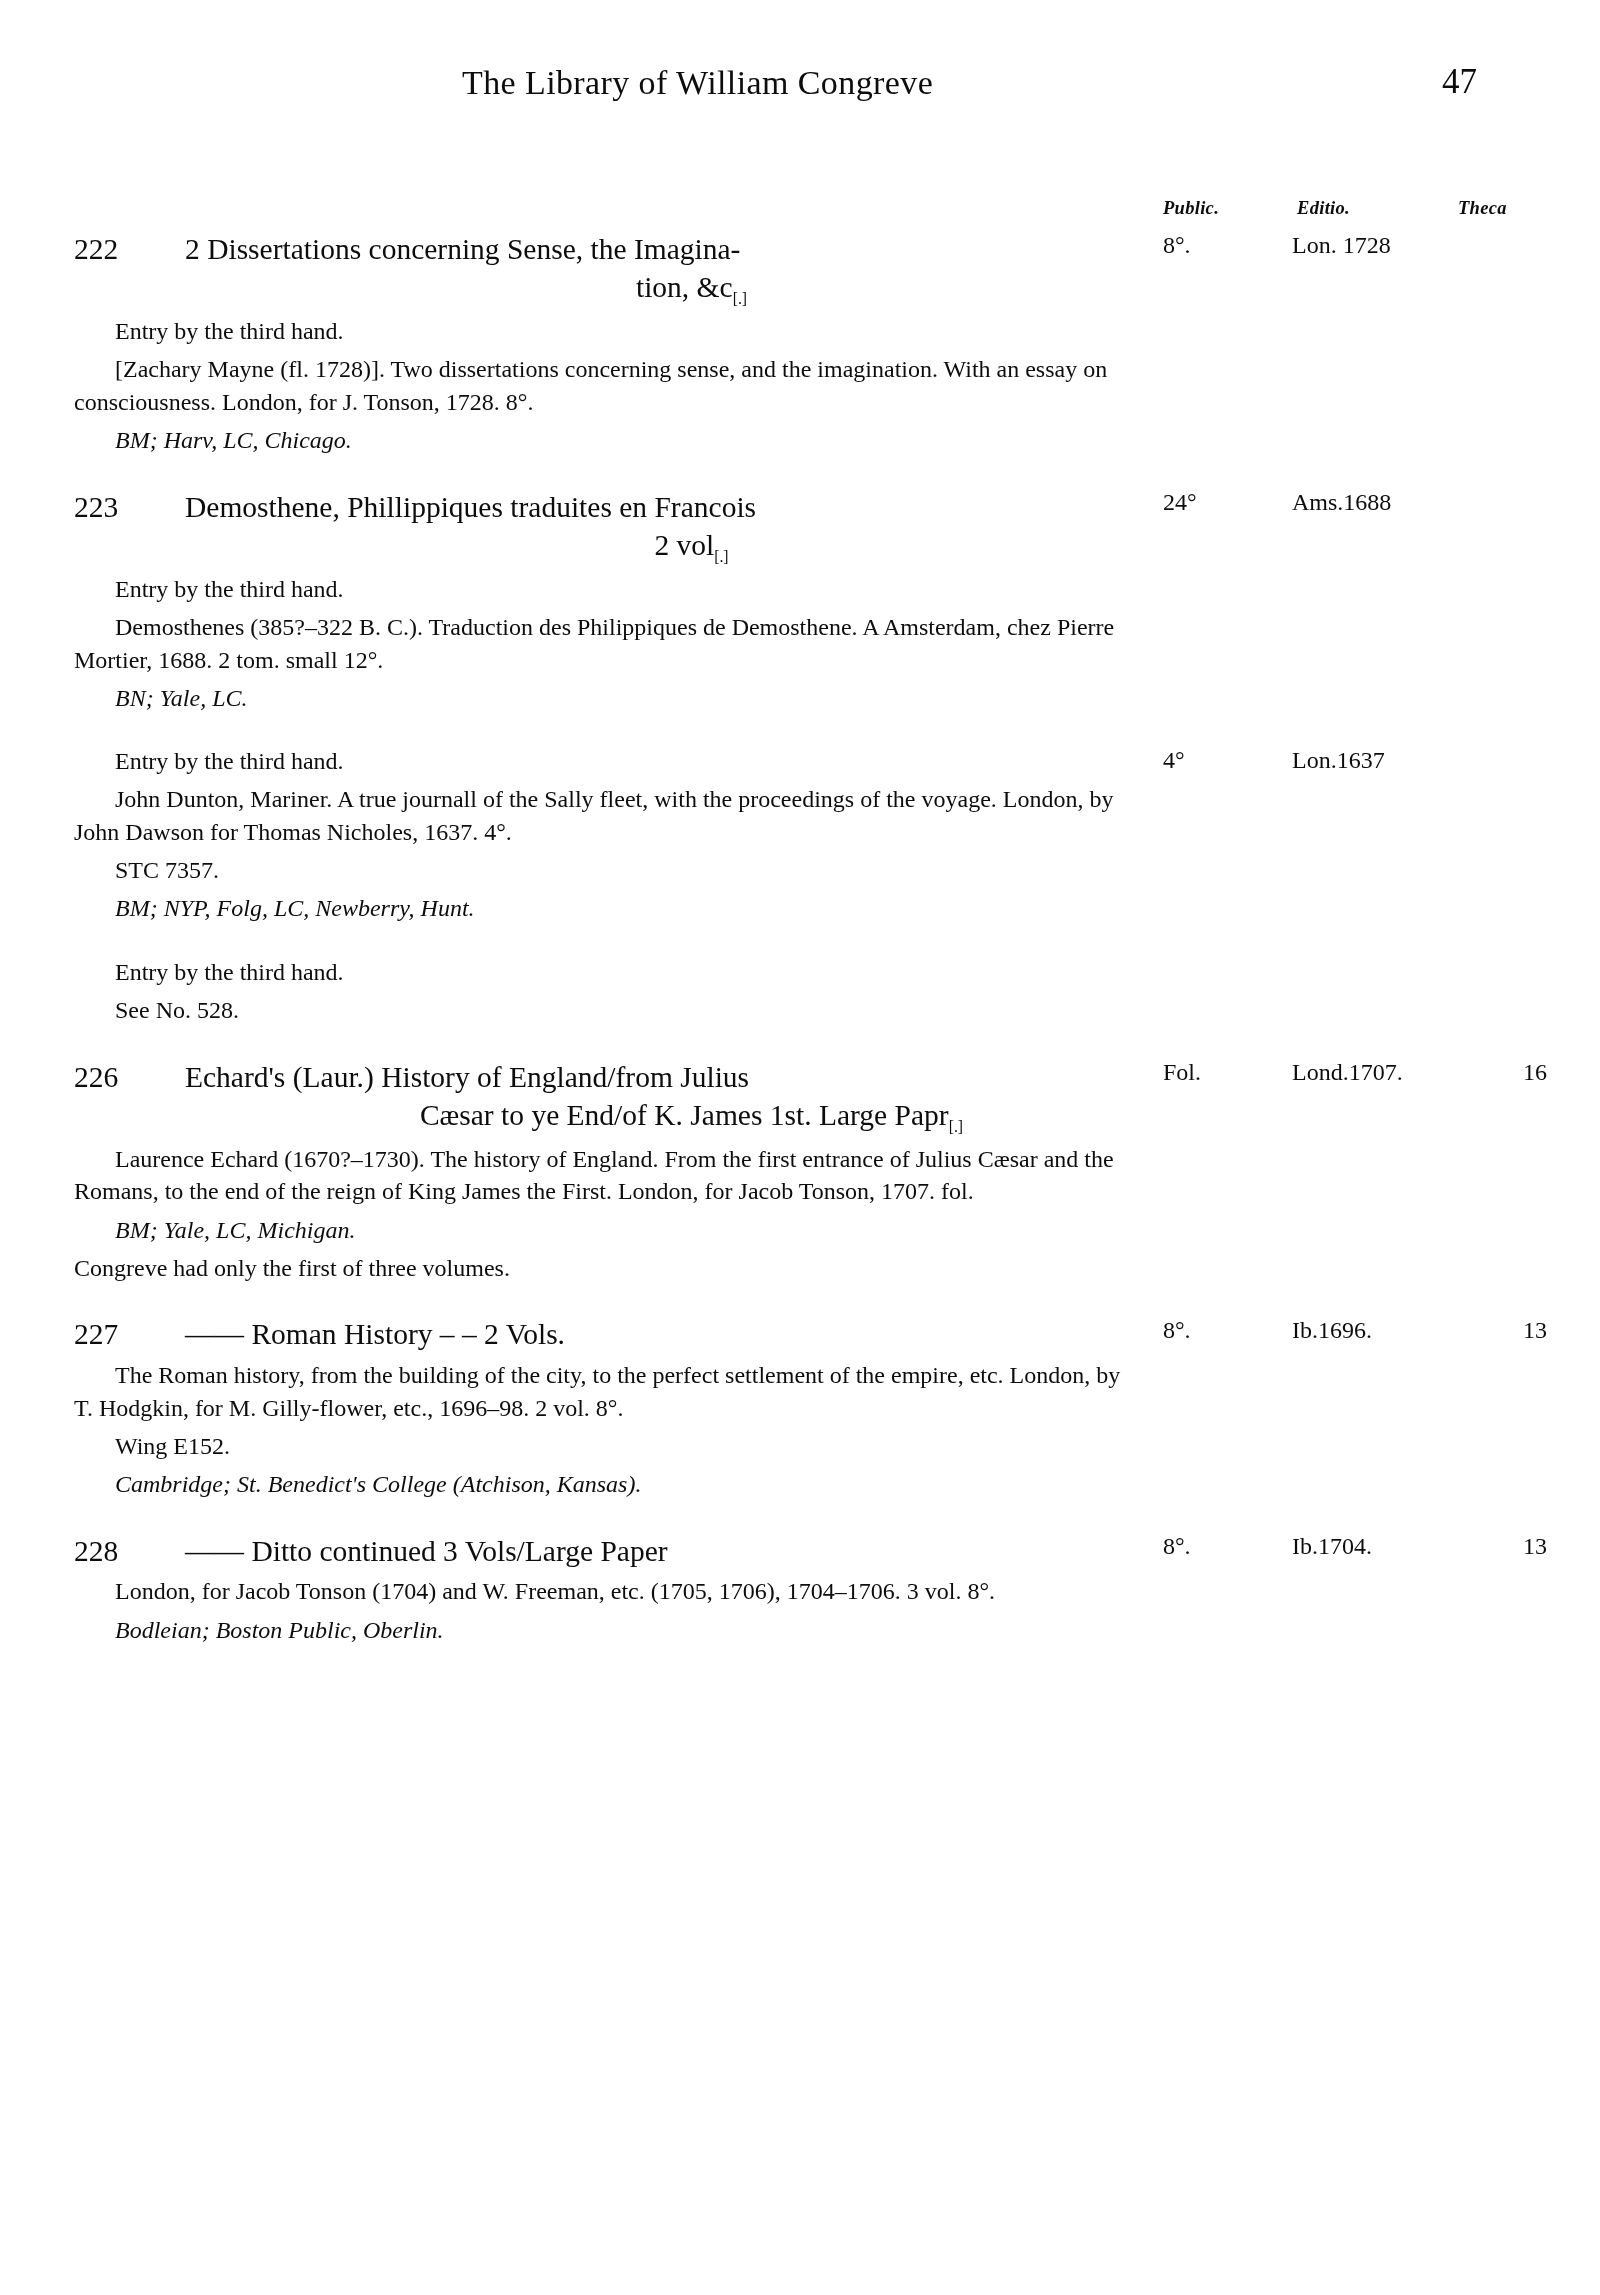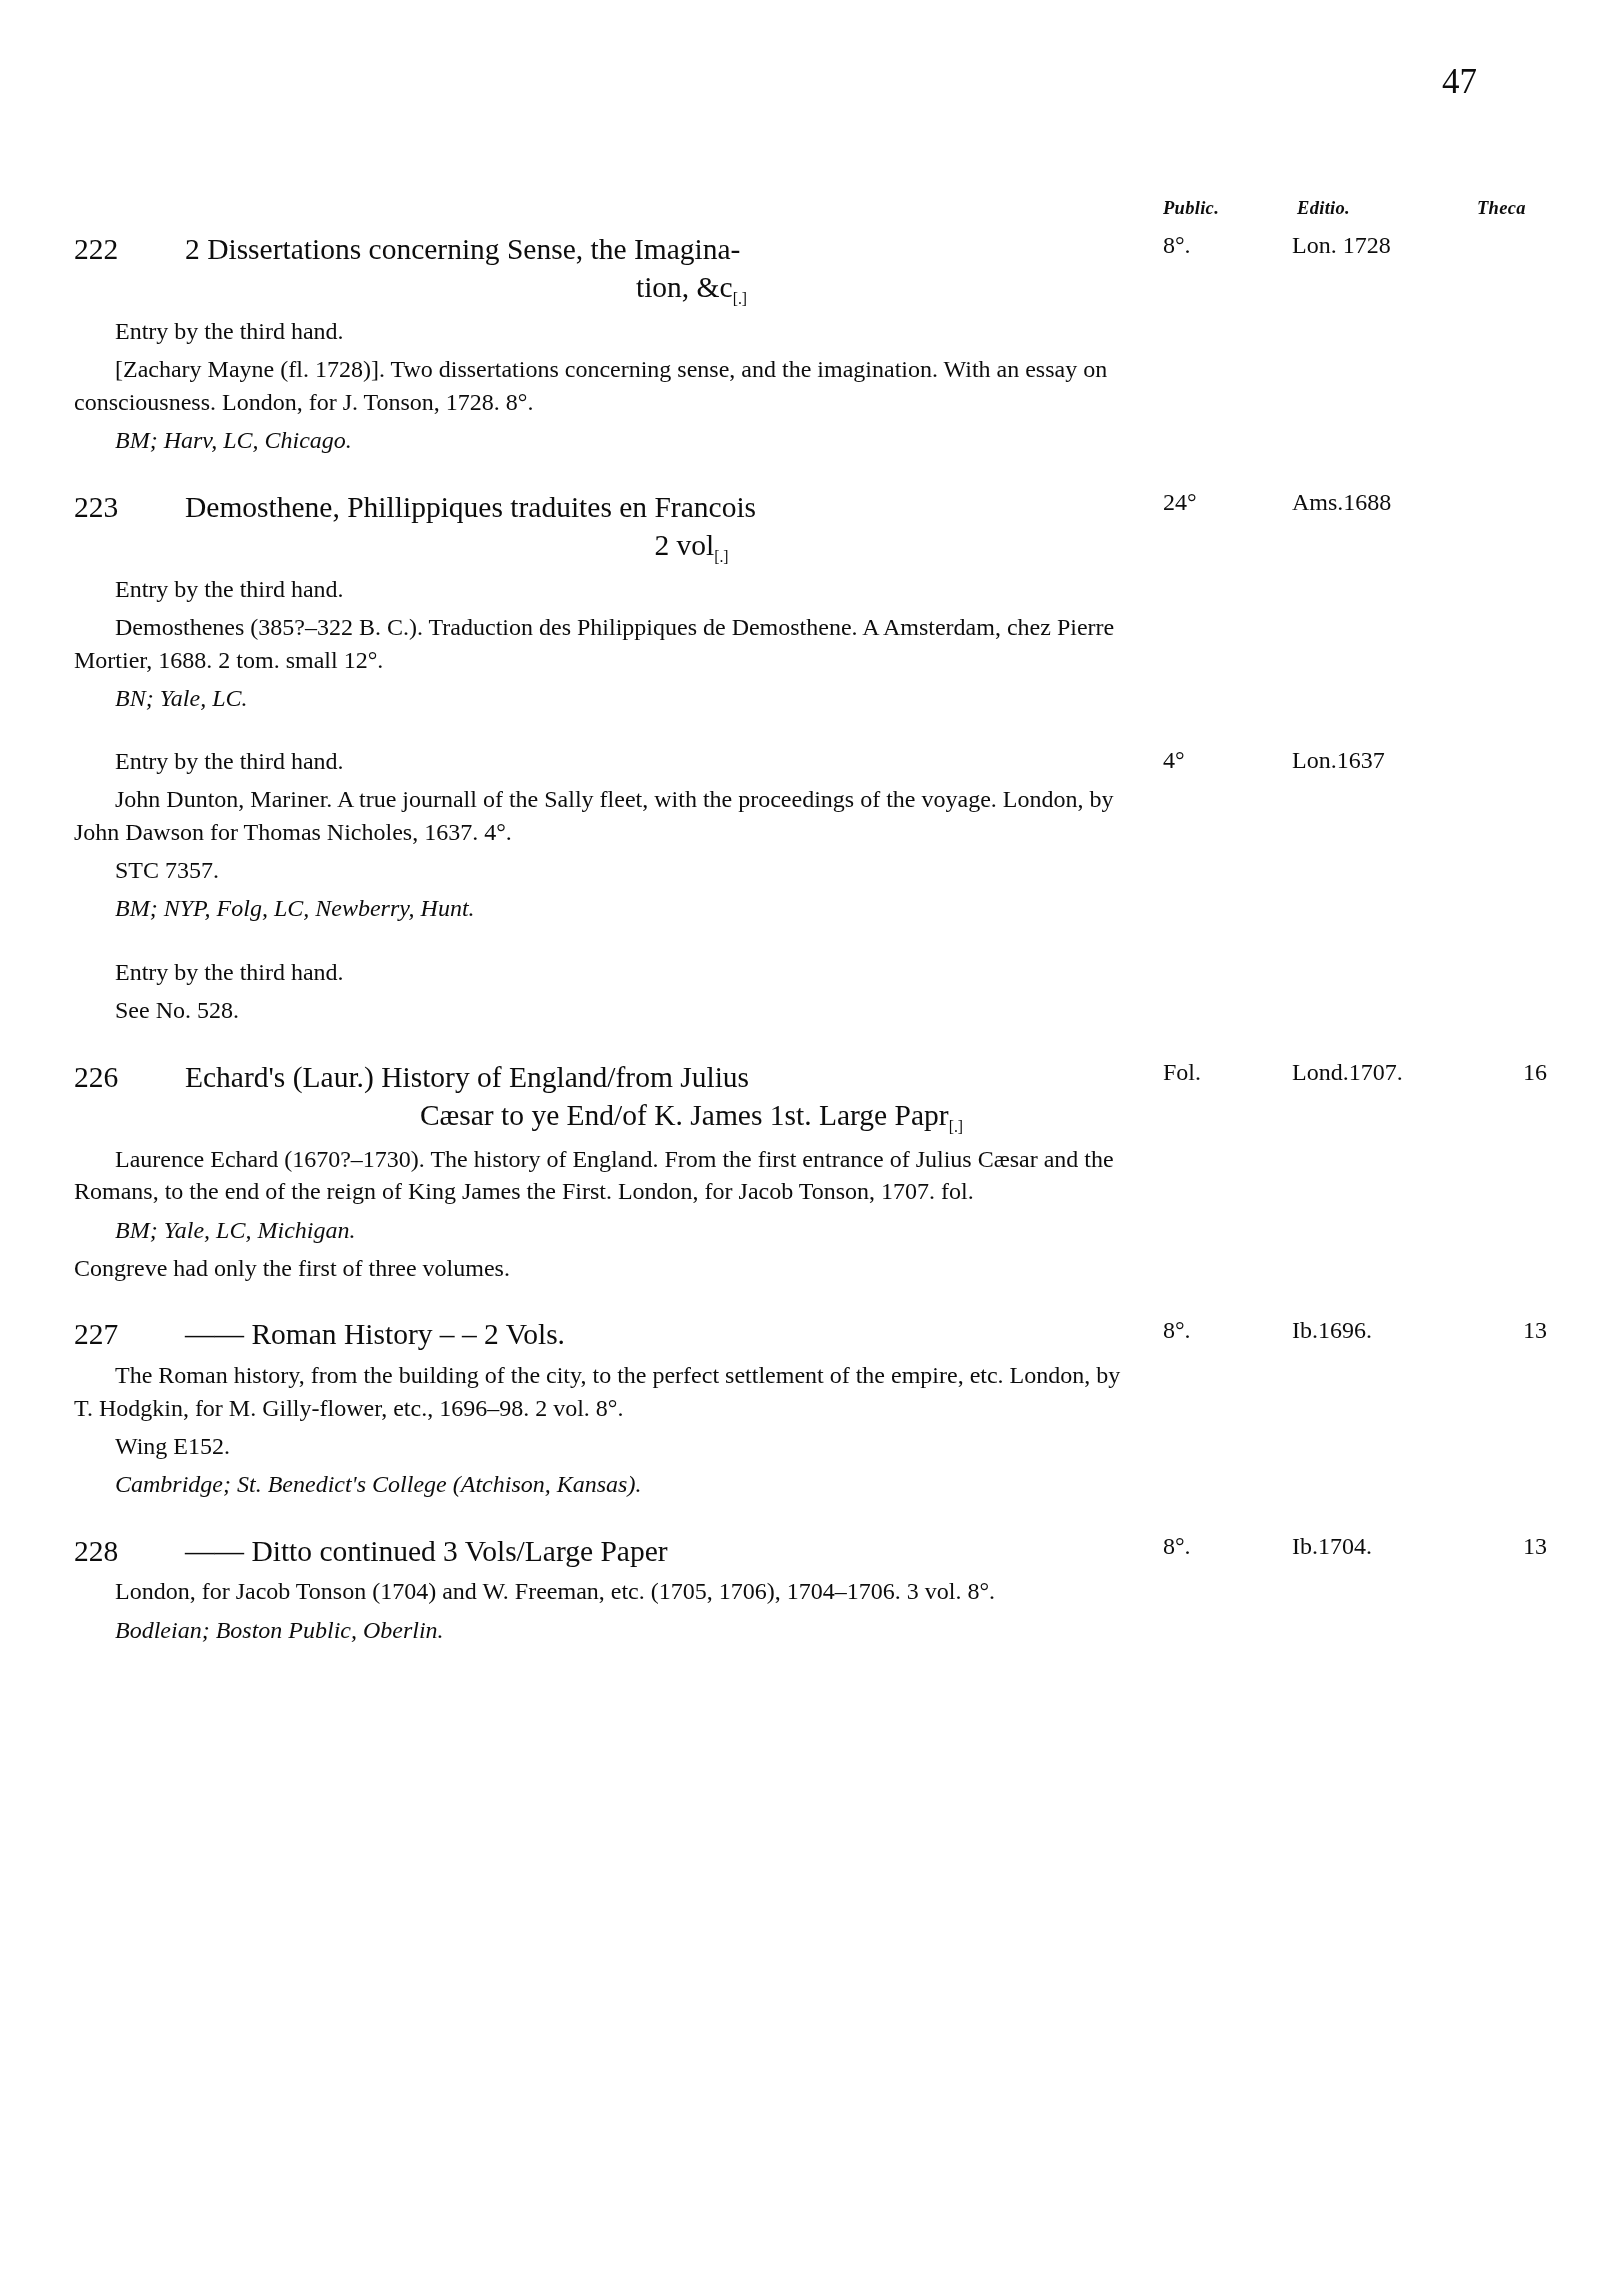--- a/index.html
+++ b/index.html
@@ -60,21 +60,21 @@
     font-weight: bold;
     font-size: 18.5px;
     letter-spacing: 0.3px;
   }
   .col-heads span {
     position: absolute;
     top: 0;
   }
   .ch-forma { left: 55px; }
   .ch-editio { left: 189px; }
-  .ch-theca { left: 369px; }
+  .ch-theca { left: 350px; }
 
   
   .entries {
     position: absolute;
     left: 0;
     top: 175px;
     width: 1458px;
   }
   .entry {
     position: relative;
@@ -138,20 +138,21 @@
     vertical-align: sub;
   }
 </style>
 </head>
 <body>
 
 <div class="page">
   <div class="content">
 
     <div class="header">
+      <div class="running-title">The Library of William Congreve</div>
       <div class="page-number">47</div>
     </div>
 
     <div class="col-heads">
       <span class="ch-forma">Public.</span>
       <span class="ch-editio">Editio.</span>
       <span class="ch-theca">Theca</span>
     </div>
 
     <div class="entries" id="entries">

